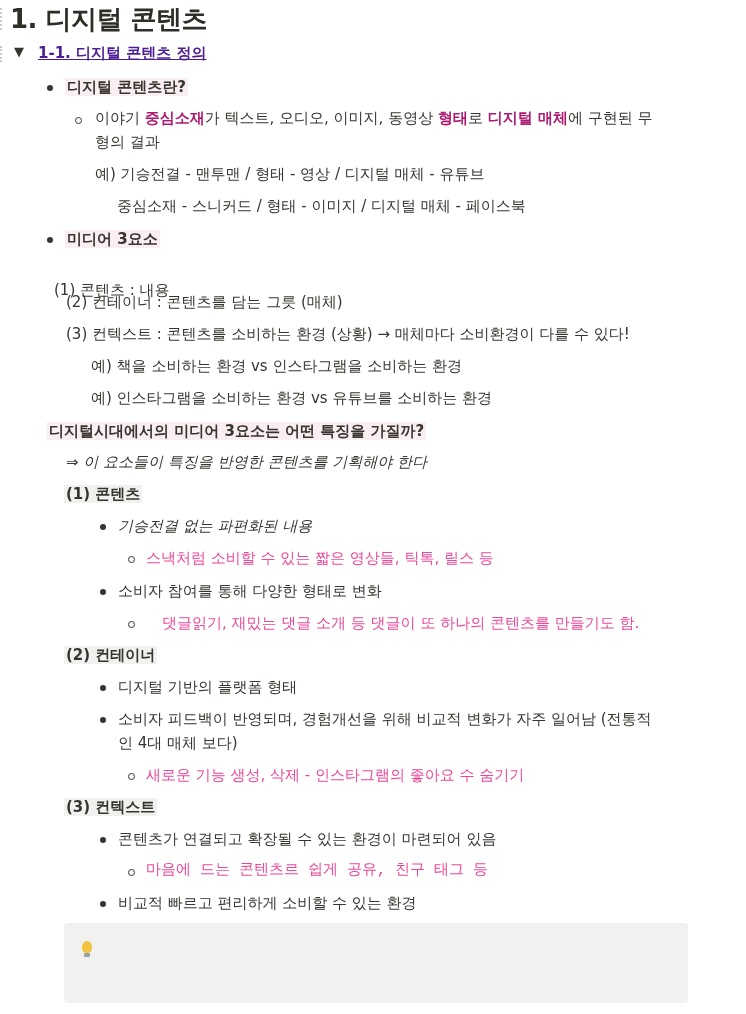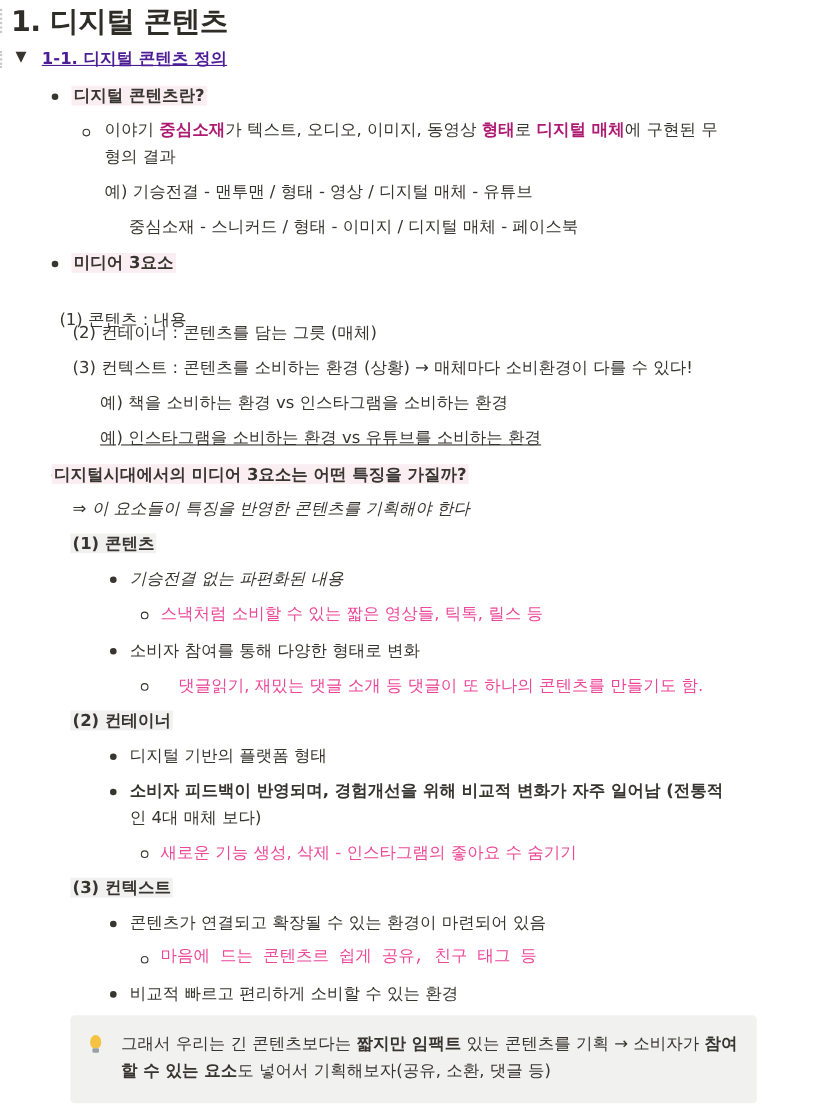--- a/index.html
+++ b/index.html
@@ -43,49 +43,48 @@
 <div class="line" style="left:95px;top:131px;">형의 결과</div>
 <div class="line" style="left:95px;top:163px;">예) 기승전결 - 맨투맨 / 형태 - 영상 / 디지털 매체 - 유튜브</div>
 <div class="line" style="left:117px;top:195px;">중심소재 - 스니커드 / 형태 - 이미지 / 디지털 매체 - 페이스북</div>
 
 <div class="dot" style="left:47px;top:237px;"></div>
 <div class="line" style="left:65px;top:228px;"><span class="hl">미디어 3요소</span></div>
 <div class="line" style="left:54px;top:259px;margin-top:20px;">(1) 콘텐츠 : 내용</div>
 <div class="line" style="left:66px;top:291px;">(2) 컨테이너 : 콘텐츠를 담는 그릇 (매체)</div>
 <div class="line" style="left:66px;top:323px;">(3) 컨텍스트 : 콘텐츠를 소비하는 환경 (상황) → 매체마다 소비환경이 다를 수 있다!</div>
 <div class="line" style="left:91px;top:355px;">예) 책을 소비하는 환경 vs 인스타그램을 소비하는 환경</div>
-<div class="line" style="left:91px;top:387px;text-decoration:underline;">예) 인스타그램을 소비하는 환경 vs 유튜브를 소비하는 환경</div>
+<div class="line" style="left:91px;top:387px;">예) 인스타그램을 소비하는 환경 vs 유튜브를 소비하는 환경</div>
 
 <div class="dot" style="left:47px;top:429px;"></div>
 <div class="line" style="left:47px;top:420px;"><span class="hl">디지털시대에서의 미디어 3요소는 어떤 특징을 가질까?</span></div>
 <div class="line it" style="left:66px;top:451px;">⇒ 이 요소들이 특징을 반영한 콘텐츠를 기획해야 한다</div>
 
 <div class="line" style="left:64px;top:483px;"><span class="hlg">(1) 콘텐츠</span></div>
 <div class="dot" style="left:100px;top:524px;"></div>
 <div class="line" style="left:118px;top:515px;font-style:italic;">기승전결 없는 파편화된 내용</div>
 <div class="circ" style="left:128px;top:556px;"></div>
 <div class="line blue" style="left:146px;top:547px;">스낵처럼 소비할 수 있는 짧은 영상들, 틱톡, 릴스 등</div>
 <div class="dot" style="left:100px;top:589px;"></div>
 <div class="line" style="left:118px;top:580px;">소비자 참여를 통해 다양한 형태로 변화</div>
 <div class="circ" style="left:128px;top:621px;"></div>
 <div class="line blue" style="left:162px;top:612px;text-align:right;">댓글읽기, 재밌는 댓글 소개 등 댓글이 또 하나의 콘텐츠를 만들기도 함.</div>
 
 <div class="line" style="left:64px;top:644px;"><span class="hlg">(2) 컨테이너</span></div>
 <div class="dot" style="left:100px;top:685px;"></div>
 <div class="line" style="left:118px;top:676px;">디지털 기반의 플랫폼 형태</div>
 <div class="dot" style="left:100px;top:717px;"></div>
-<div class="line" style="left:118px;top:708px;font-weight:bold;">소비자 피드백이 반영되며, 경험개선을 위해 비교적 변화가 자주 일어남 (전통적</div>
+<div class="line" style="left:118px;top:708px;">소비자 피드백이 반영되며, 경험개선을 위해 비교적 변화가 자주 일어남 (전통적</div>
 <div class="line" style="left:118px;top:732px;">인 4대 매체 보다)</div>
 <div class="circ" style="left:128px;top:773px;"></div>
 <div class="line blue" style="left:146px;top:764px;">새로운 기능 생성, 삭제 - 인스타그램의 좋아요 수 숨기기</div>
 
 <div class="line" style="left:64px;top:796px;"><span class="hlg">(3) 컨텍스트</span></div>
 <div class="dot" style="left:100px;top:837px;"></div>
 <div class="line" style="left:118px;top:828px;">콘텐츠가 연결되고 확장될 수 있는 환경이 마련되어 있음</div>
 <div class="circ" style="left:128px;top:869px;"></div>
 <div class="line blue" style="left:146px;top:860px;font-family:Liberation Mono, monospace;">마음에 드는 콘텐츠르 쉽게 공유, 친구 태그 등</div>
 <div class="dot" style="left:100px;top:901px;"></div>
 <div class="line" style="left:118px;top:892px;">비교적 빠르고 편리하게 소비할 수 있는 환경</div>
 
 <div class="callout">
   <div class="bulb"></div>
-  <div class="ctext"><span>그래서 우리는 긴 콘텐츠보다는 </span><b>짧지만 임팩트</b><span> 있는 콘텐츠를 기획 → 소비자가 </span><b>참여할 수 있는 요소</b><span>도 넣어서 기획해보자(공유, 소환, 댓글 등)</span></div>
 </div>
 
 </body></html>

